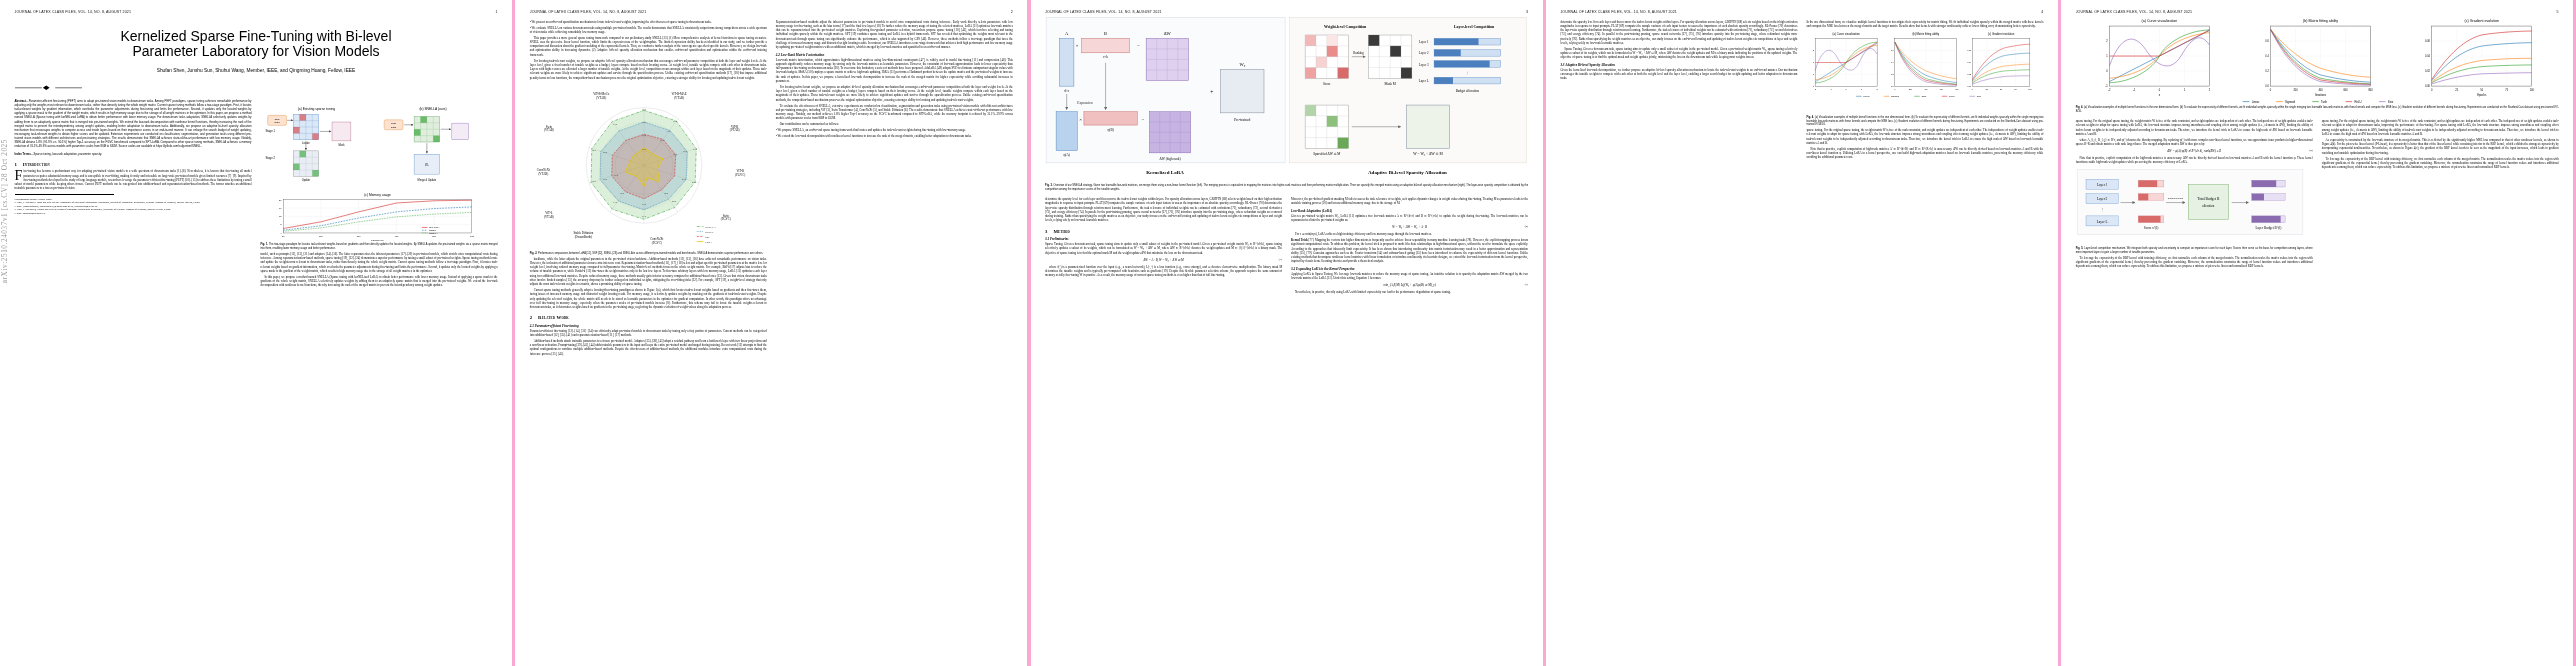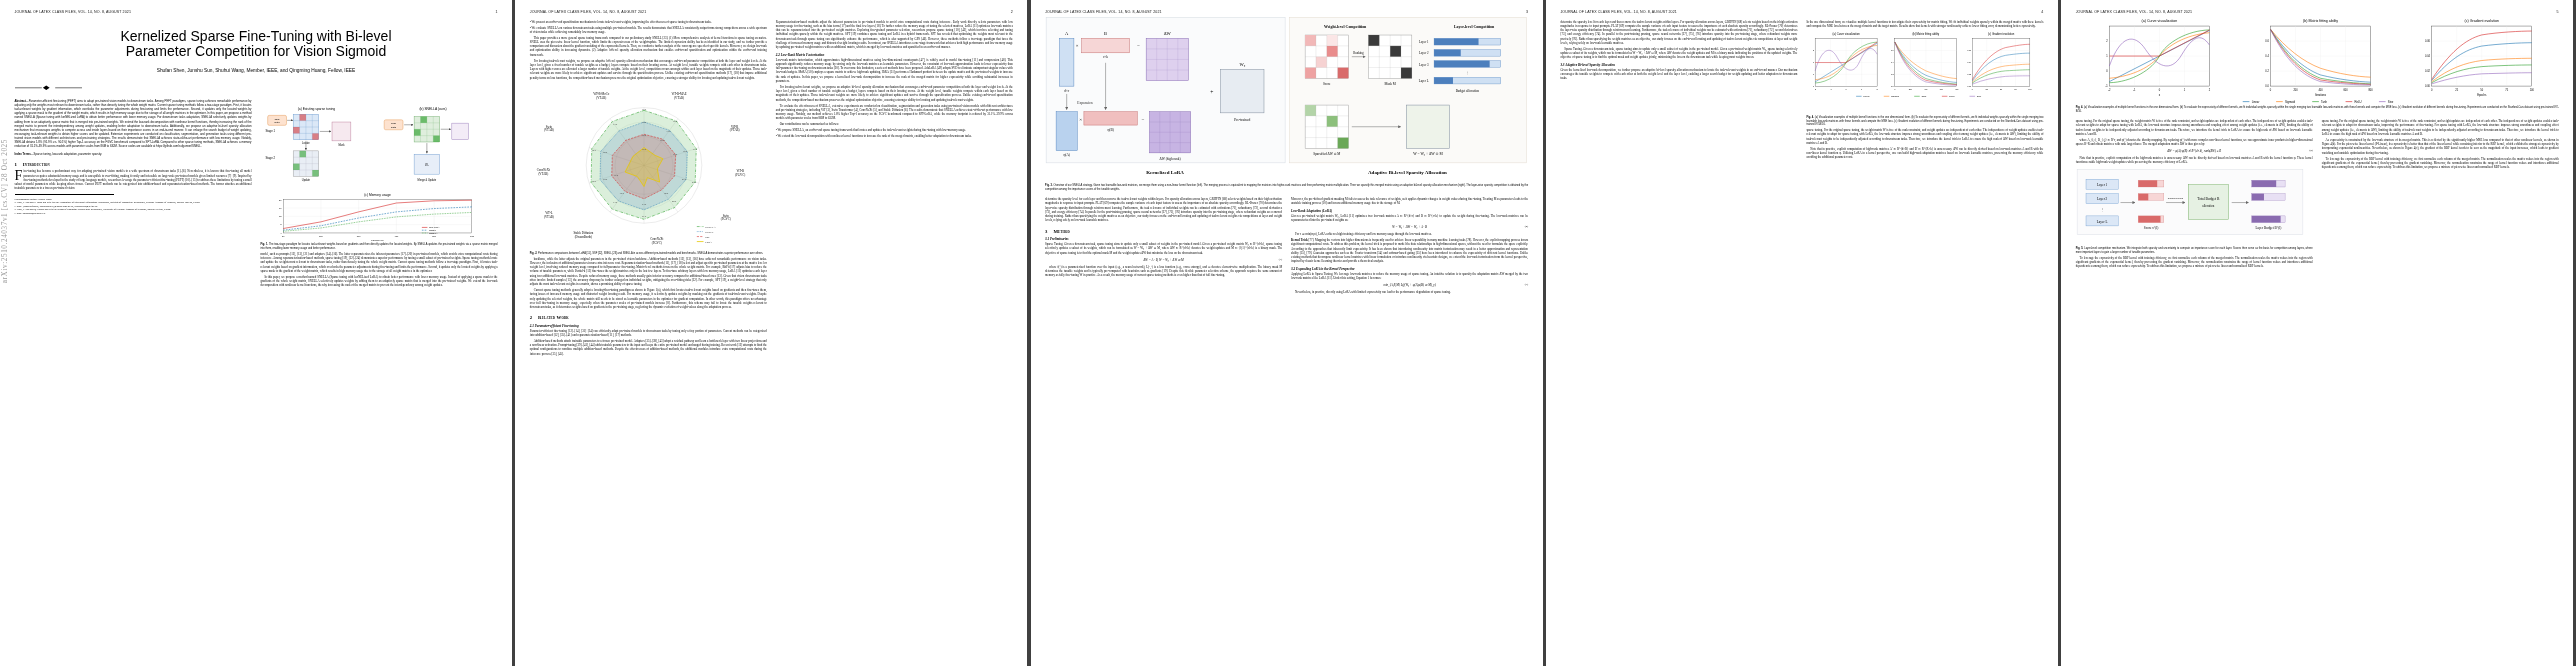--- a/index.html
+++ b/index.html
@@ -1,18 +1,18 @@
 <!DOCTYPE html>
 <html style="font-size:9px"><head>
 <meta charset="utf-8">
 <style>
   * { box-sizing: border-box; }
   html, body { margin:0; padding:0; background:#777; }
   body { font-family:"Liberation Serif", serif; }
-  #sheet { width:2576px; height:667px; position:relative; background:#404040; display:flex; gap:3.3px; padding:0; }
+  #sheet { width:2576px; height:667px; position:relative; background:#f9a8d4; display:flex; gap:3.3px; padding:0; }
   .page { background:#fff; position:relative; overflow:hidden; flex:0 0 auto; width:512px; height:667px; padding:10px 14.5px 5.6px 14.5px; }
   .pg-head { display:flex; justify-content:space-between; font-family:"Liberation Sans",sans-serif; font-size:3.6px; letter-spacing:0.1px; color:#111; margin-bottom:1.7px;}
   .pg-head .pno { font-size:3.6px; }
   .title { font-family:"Liberation Sans",sans-serif; font-weight:400; font-size:14px; line-height:1.12; text-align:center; margin:14.5px 22px 0 22px; color:#000;}
   .authors { font-family:"Liberation Sans",sans-serif; font-size:4.8px; text-align:center; margin-top:7.8px; color:#000;}
   .cols { display:flex; gap:9px; margin-top:5.6px; }
   .col { flex:1 1 0; min-width:0; }
   .p { font-family:"Liberation Sans",sans-serif; font-size:2.9px; line-height:1.46; text-align:justify; color:#000; margin:0 0 1.7px 0; hyphens:auto; }
   .p.serif { font-family:"Liberation Serif",serif; font-size:3px; line-height:1.42;}
   .p.ind { text-indent:3.9px; }
@@ -42,21 +42,21 @@
 
   <div class="page">
     <div class="arxiv">arXiv:2510.24037v1  [cs.CV]  28 Oct 2025</div>
     <div class="pg-head">
       <span>JOURNAL OF LATEX CLASS FILES, VOL. 14, NO. 8, AUGUST 2021</span>
       <span class="pno">1</span>
     </div>
 
     <div class="title">
       <div>Kernelized Sparse Fine-Tuning with Bi-level</div>
-      <div>Parameter Competition for Vision Sigmoid</div>
+      <div>Parameter Laboratory for Vision Models</div>
     </div>
     <div class="authors">Shufan Shen, Junshu Sun, Shuhui Wang, Member, IEEE, and Qingming Huang, Fellow, IEEE</div>
 
     <div style="text-align:center;margin-top:12.2px;">
       <svg width="67" height="5.6" viewBox="0 0 120 10">
           <line x1="0" y1="5" x2="48" y2="5" stroke="#000" stroke-width="1"></line>
           <polygon points="56,1 62,5 56,9 50,5" fill="#000"></polygon>
           <line x1="72" y1="5" x2="120" y2="5" stroke="#000" stroke-width="1"></line>
         </svg>
     </div>

